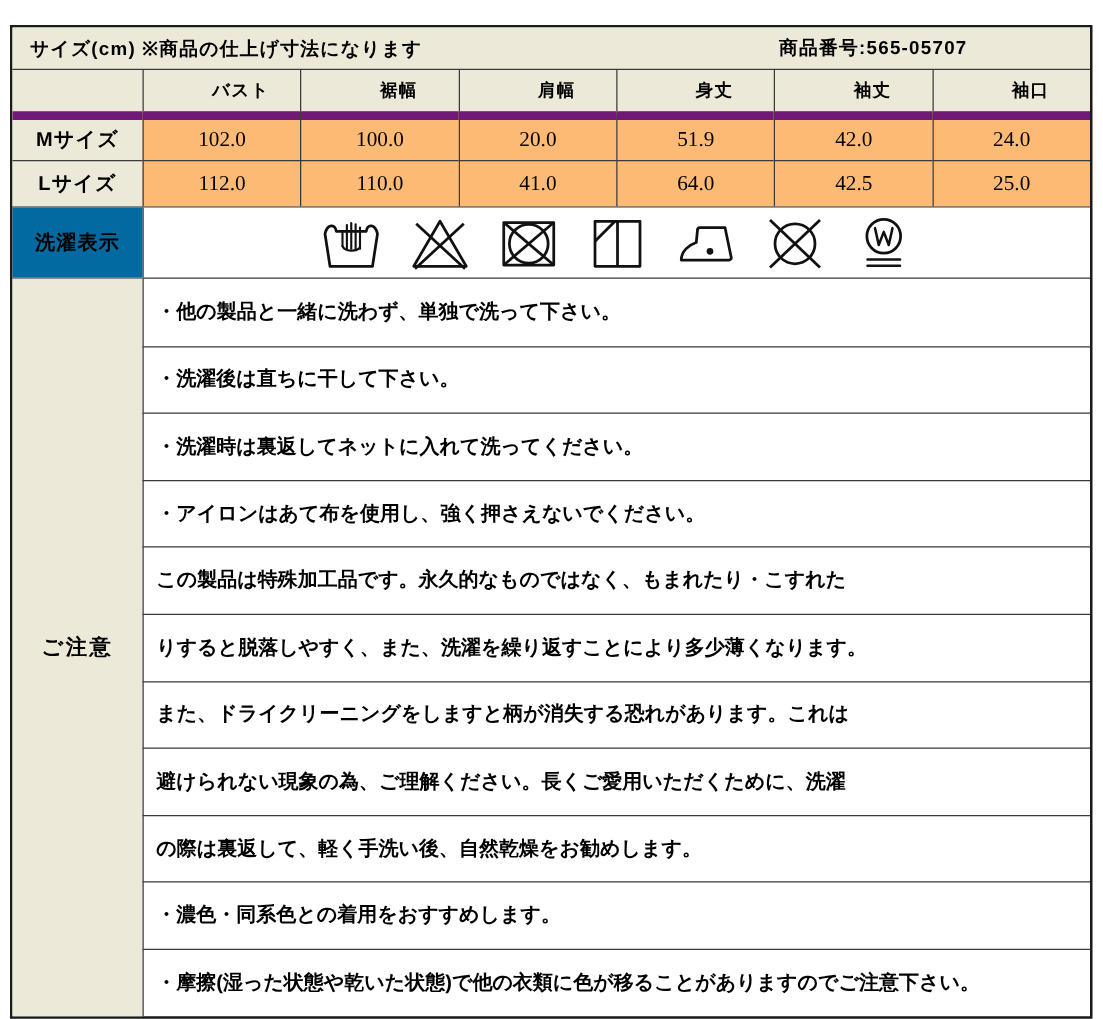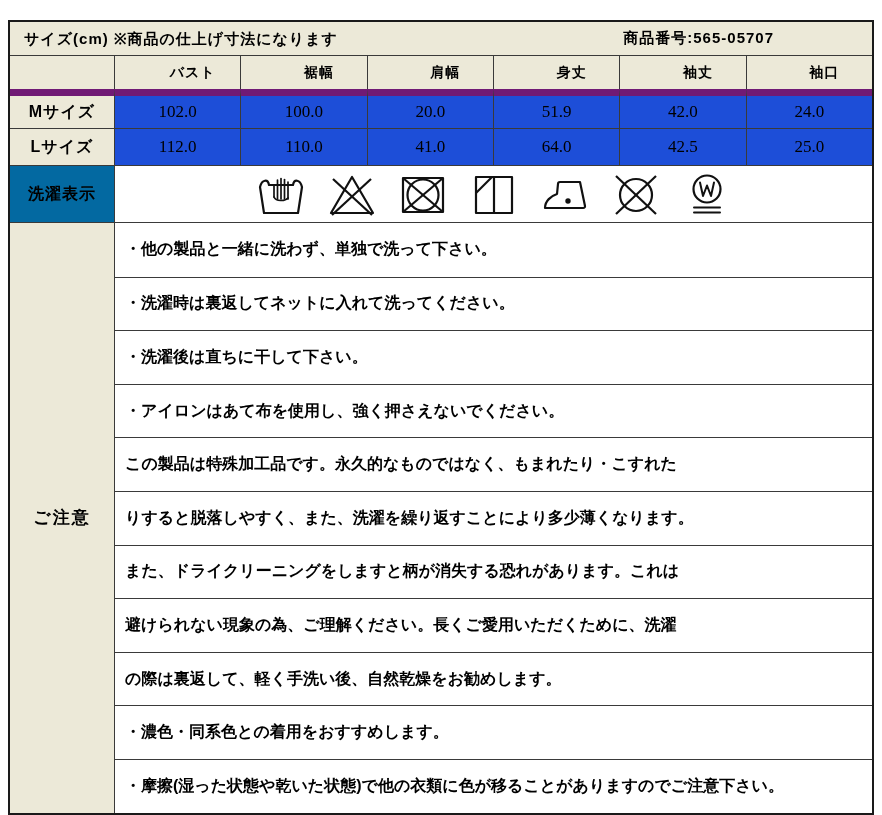--- a/index.html
+++ b/index.html
@@ -5,21 +5,21 @@
   * { margin:0; padding:0; box-sizing:border-box; }
   html,body { width:882px; height:815px; background:#ffffff; font-family:"Liberation Sans", sans-serif; color:#000; }
   .sheet { position:absolute; left:8px; top:20px; width:866px; border:2px solid #1a1a1a; background:#fff; }
 
   
   .title-row { height:33px; background:#ece9d8; display:flex; align-items:center; justify-content:space-between; padding:0 98px 0 14px; }
   .title-row .t { font-weight:bold; font-size:15px; letter-spacing:1px; white-space:nowrap; }
 
   
   .size-grid { display:grid; grid-template-columns:104px repeat(6, 1fr); border-top:1px solid #3a3a3a; }
-  .sg-cell { display:flex; align-items:center; justify-content:center; border-left:1px solid #3a3a3a; background:#1d4ed8; }
+  .sg-cell { display:flex; align-items:center; justify-content:center; border-left:1px solid #3a3a3a; background:#fdba74; }
   .sg-cell.c0 { border-left:none; background:#ece9d8; }
   .sg-head { height:33px; background:#ece9d8; font-weight:bold; font-size:14px; letter-spacing:1px;padding-left:30px; }
   .sg-row1 { height:39px; border-top:7px solid #701a75; }
   .sg-row2 { height:37px; border-top:1px solid #3a3a3a; }
   .sg-label { font-weight:bold; font-size:16px; letter-spacing:1px; }
   .sg-val { font-family:"Liberation Serif", serif; font-size:17px; }
 
   
   .care-row { display:grid; grid-template-columns:104px 1fr; border-top:1px solid #3a3a3a; height:57px; }
   .care-label { background:#0369a1; display:flex; align-items:center; justify-content:center; font-weight:bold; font-size:16px; letter-spacing:1px; }
@@ -134,22 +134,22 @@
           <path d="M11 39.5 L37 39.5" stroke-width="2"></path>
         </svg>
       </span>
 
     </div>
   </div>
 
   <div class="notes">
     <div class="notes-label">ご注意</div>
     <div class="note-row first">・他の製品と一緒に洗わず、単独で洗って下さい。</div>
+    <div class="note-row">・洗濯後は直ちに干して下さい。</div>
     <div class="note-row">・洗濯時は裏返してネットに入れて洗ってください。</div>
-    <div class="note-row">・洗濯後は直ちに干して下さい。</div>
     <div class="note-row">・アイロンはあて布を使用し、強く押さえないでください。</div>
     <div class="note-row">この製品は特殊加工品です。永久的なものではなく、もまれたり・こすれた</div>
     <div class="note-row">りすると脱落しやすく、また、洗濯を繰り返すことにより多少薄くなります。</div>
     <div class="note-row">また、ドライクリーニングをしますと柄が消失する恐れがあります。これは</div>
     <div class="note-row">避けられない現象の為、ご理解ください。長くご愛用いただくために、洗濯</div>
     <div class="note-row">の際は裏返して、軽く手洗い後、自然乾燥をお勧めします。</div>
     <div class="note-row">・濃色・同系色との着用をおすすめします。</div>
     <div class="note-row">・摩擦(湿った状態や乾いた状態)で他の衣類に色が移ることがありますのでご注意下さい。</div>
   </div>
 

